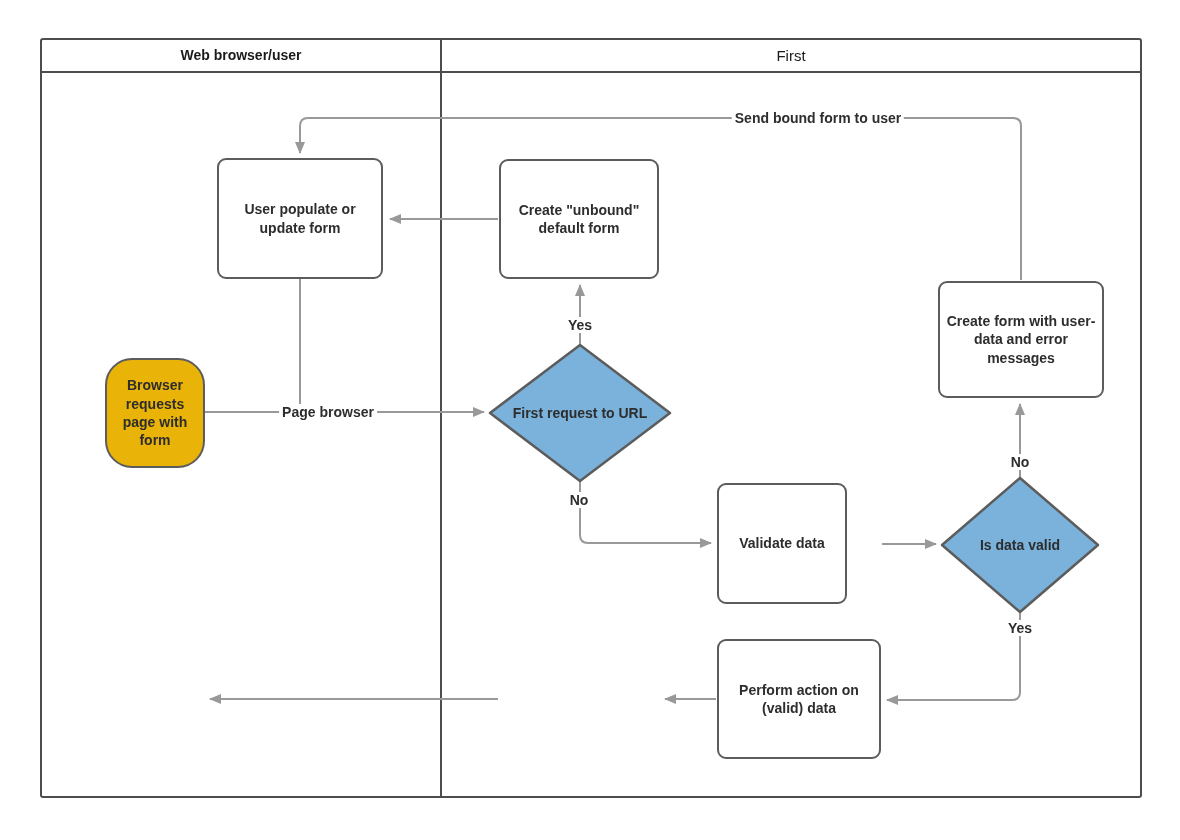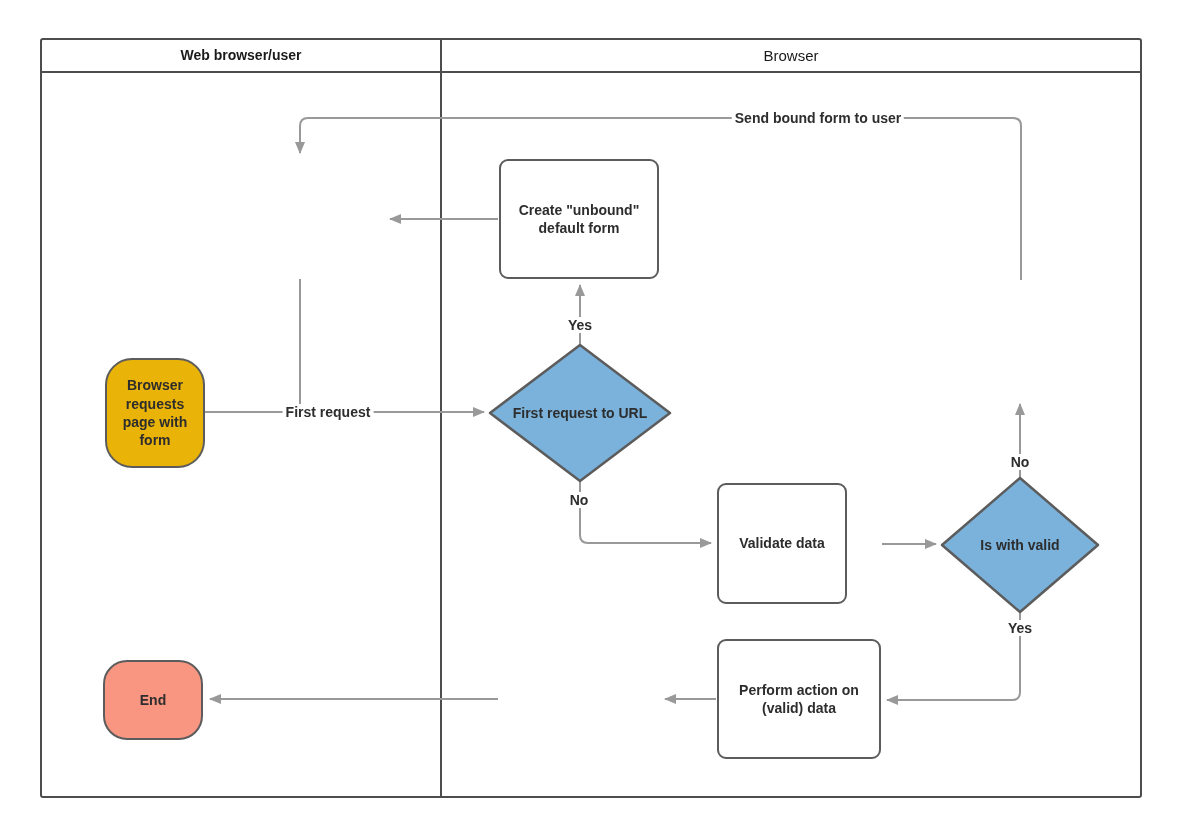--- a/index.html
+++ b/index.html
@@ -48,21 +48,21 @@
 </style>
 </head>
 <body>
 
 <div class="canvas">
 
   <div class="pool">
     <div class="lane-divider"></div>
     <div class="pool-header"></div>
     <div class="lane-title t1">Web browser/user</div>
-    <div class="lane-title t2">Browser</div>
+    <div class="lane-title t2">First</div>
   </div>
 
   <svg class="wires" viewBox="0 0 1180 840" fill="none">
     <defs>
       <marker id="arrow" markerUnits="userSpaceOnUse" markerWidth="16" markerHeight="14" refX="12" refY="6" orient="auto">
         <path d="M1,1 L13,6 L1,11 Z" fill="#999999"></path>
       </marker>
     </defs>
     <g stroke="#999999" stroke-width="2">
 
@@ -90,47 +90,50 @@
     </g>
 
     <polygon points="580,345 670,413 580,481 490,413" fill="#7ab2db" stroke="#5c5c5c" stroke-width="2.5" stroke-linejoin="round"></polygon>
     <polygon points="1020,478 1098,545 1020,612 942,545" fill="#7ab2db" stroke="#5c5c5c" stroke-width="2.5" stroke-linejoin="round"></polygon>
   </svg>
 
   <div class="node term start-node" style="left:105px; top:358px; width:100px; height:110px;">
     <span>Browser requests page with form</span>
   </div>
 
+  <div class="node rect" style="left:217px; top:158px; width:166px; height:121px;">
+    <span>User populate or update form</span>
+  </div>
 
   <div class="node rect" style="left:499px; top:159px; width:160px; height:120px;">
     <span>Create "unbound" default form</span>
   </div>
 
   <div class="node diamond-label" style="left:510px; top:383px; width:140px; height:60px;">
     <span>First request to URL</span>
   </div>
 
   <div class="node rect" style="left:717px; top:483px; width:130px; height:121px;">
     <span>Validate data</span>
   </div>
 
   <div class="node diamond-label" style="left:950px; top:525px; width:140px; height:40px;">
-    <span>Is with valid</span>
+    <span>Is data valid</span>
   </div>
 
+  <div class="node rect" style="left:938px; top:281px; width:166px; height:117px;">
+    <span>Create form with user-data and error messages</span>
+  </div>
 
   <div class="node rect" style="left:717px; top:639px; width:164px; height:120px;">
     <span>Perform action on (valid) data</span>
   </div>
 
 
-  <div class="node term end-node" style="left:103px; top:660px; width:100px; height:80px;">
-    <span>End</span>
-  </div>
 
-  <div class="edge-label" style="left:328px; top:412px;">First request</div>
+  <div class="edge-label" style="left:328px; top:412px;">Page browser</div>
   <div class="edge-label" style="left:818px; top:118px;">Send bound form to user</div>
   <div class="edge-label" style="left:580px; top:325px;">Yes</div>
   <div class="edge-label" style="left:579px; top:500px;">No</div>
   <div class="edge-label" style="left:1020px; top:462px;">No</div>
   <div class="edge-label" style="left:1020px; top:628px;">Yes</div>
 
 </div>
 
 </body></html>

